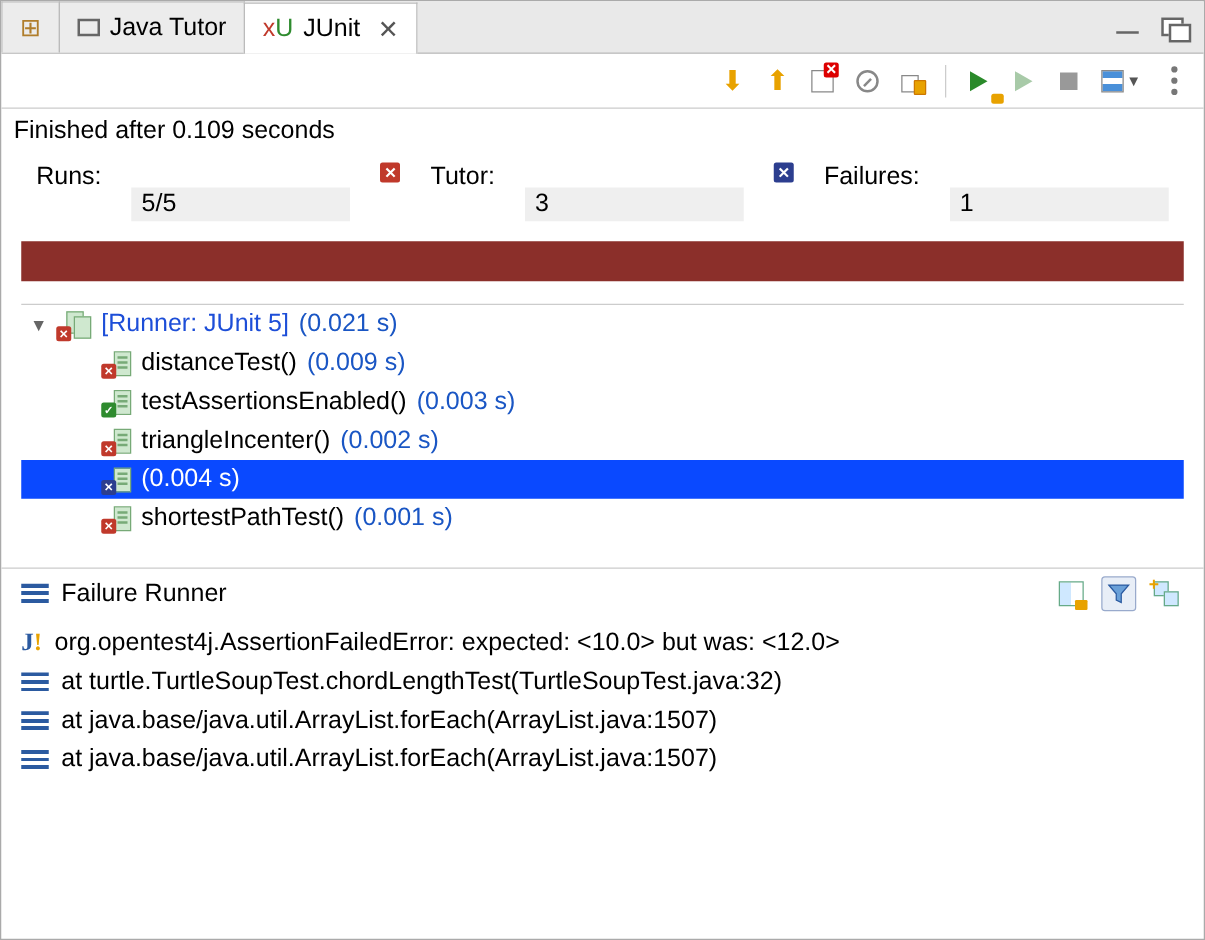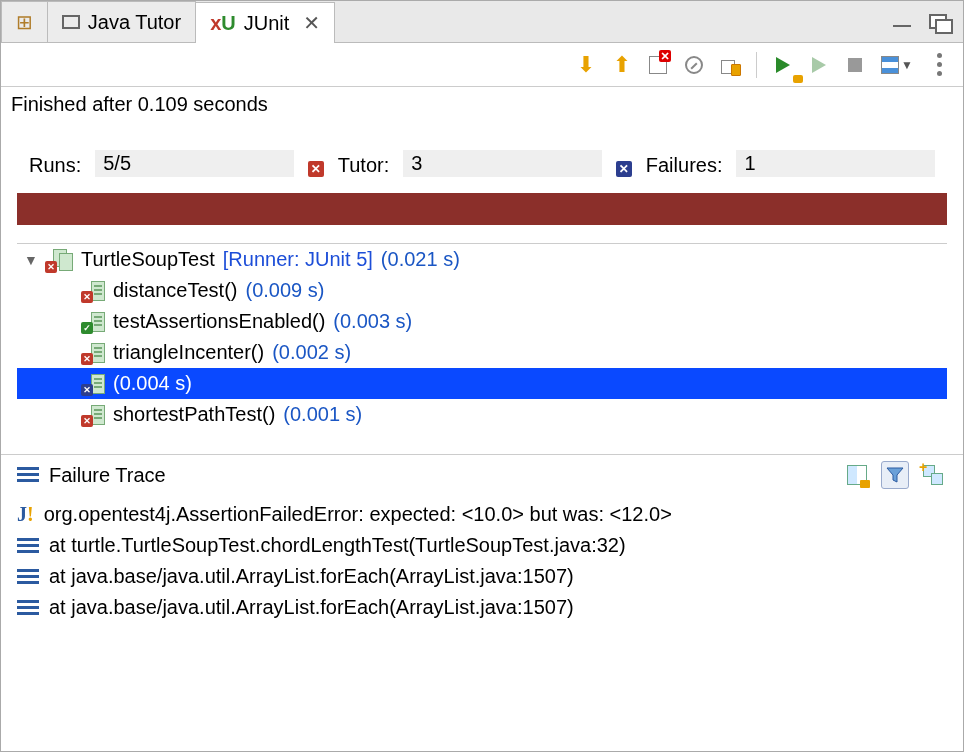--- a/index.html
+++ b/index.html
@@ -42,21 +42,21 @@
   .stop-square { width:14px;height:14px;background:#999;}
   .history-icon { width:18px;height:18px;border:1px solid #888; background:linear-gradient(#4a90d9 0 33%, #fff 33% 66%, #4a90d9 66% 100%);}
   .menu-caret { font-size:12px; margin-left:2px; color:#555;}
   .dots { display:flex;flex-direction:column;gap:4px;}
   .dots span{width:5px;height:5px;border-radius:50%;background:#777;display:block;}
 
   
   .statusline { padding: 6px 9px 10px 10px; font-size: 20px; }
 
   
-  .counts { display: flex; align-items: flex-end; gap: 14px; padding: 4px 28px 10px 28px; font-size:20px;}
+  .counts { display: flex; align-items: flex-start; gap: 24px; padding: 4px 28px 10px 28px; font-size:20px;}
   .counts .lab { }
   .counts .val { background:#efefef; padding:2px 8px; min-width:48px; display:inline-block;margin-top:20px;}
   .counts .wide { flex: 1; }
   .mini-x { display:inline-flex;align-items:center;justify-content:center;width:16px;height:16px;font-size:12px;font-weight:bold;color:#fff;border-radius:2px;}
   .mini-x.red{background:#c0392b;}
   .mini-x.blue{background:#2c3e8f;}
 
   
   .redbar { margin: 6px 16px 18px 16px; height: 32px; background:#8b2f2a; }
 
@@ -110,21 +110,21 @@
 
 <div class="tabbar">
   <div class="tab inactive">
     <span style="color:#b07d2b;">⊞</span>
   </div>
   <div class="tab inactive">
     <span class="box-icon"></span>
     <span class="lbl">Java Tutor</span>
   </div>
   <div class="tab active">
-    <span style="font-weight:bold;"><span style="color:#c0392b;">x</span><span style="color:#2e8b2e;">U</span></span>
+    <span style="font-weight:normal;"><span style="color:#c0392b;">x</span><span style="color:#2e8b2e;">U</span></span>
     <span class="lbl">JUnit</span>
     <span style="color:#555;margin-left:6px;">✕</span>
   </div>
   <div class="spacer"></div>
   <div class="wincontrols">
     <span class="box-icon" style="width:18px;height:4px;border-width:0;border-top:2px solid #666;margin-top:10px;"></span>
     <span class="dbl-box"></span>
   </div>
 </div>
 
@@ -185,21 +185,20 @@
 <div class="redbar"></div>
 
 <div class="tree">
   <div class="tree-row indent1">
     <span class="disclosure">▼</span>
     <span class="suite-icon">
         <span class="s1"></span>
         <span class="s2"></span>
         <span class="badge">✕</span>
       </span>
-    <span>TurtleSoupTest</span>
     <span class="runner">[Runner: JUnit 5]</span>
     <span class="dur">(0.021 s)</span>
   </div>
   <div id="tests-container">
       <div class="tree-row indent2">
         <span class="test-icon">
           <span class="sheet"></span>
           <span class="badge err">✕</span>
         </span>
         <span>distanceTest()</span>
@@ -234,21 +233,21 @@
           <span class="badge err">✕</span>
         </span>
         <span>shortestPathTest()</span>
         <span class="dur">(0.001 s)</span>
       </div>
     </div>
 </div>
 
 <div class="trace-header">
   <span class="hamb"></span>
-  <span class="title">Failure Trace</span>
+  <span class="title">Failure Runner</span>
   <span class="spacer"></span>
   <span class="tool">
       <span class="compare-icon"></span>
     </span>
   <span class="tool active">
     <span class="filter-icon">
       <svg viewBox="0 0 18 18">
           <polygon points="1,2 17,2 11,9 11,16 7,14 7,9" fill="#6aa0d8" stroke="#2b5aa0"></polygon>
         </svg>
     </span>

